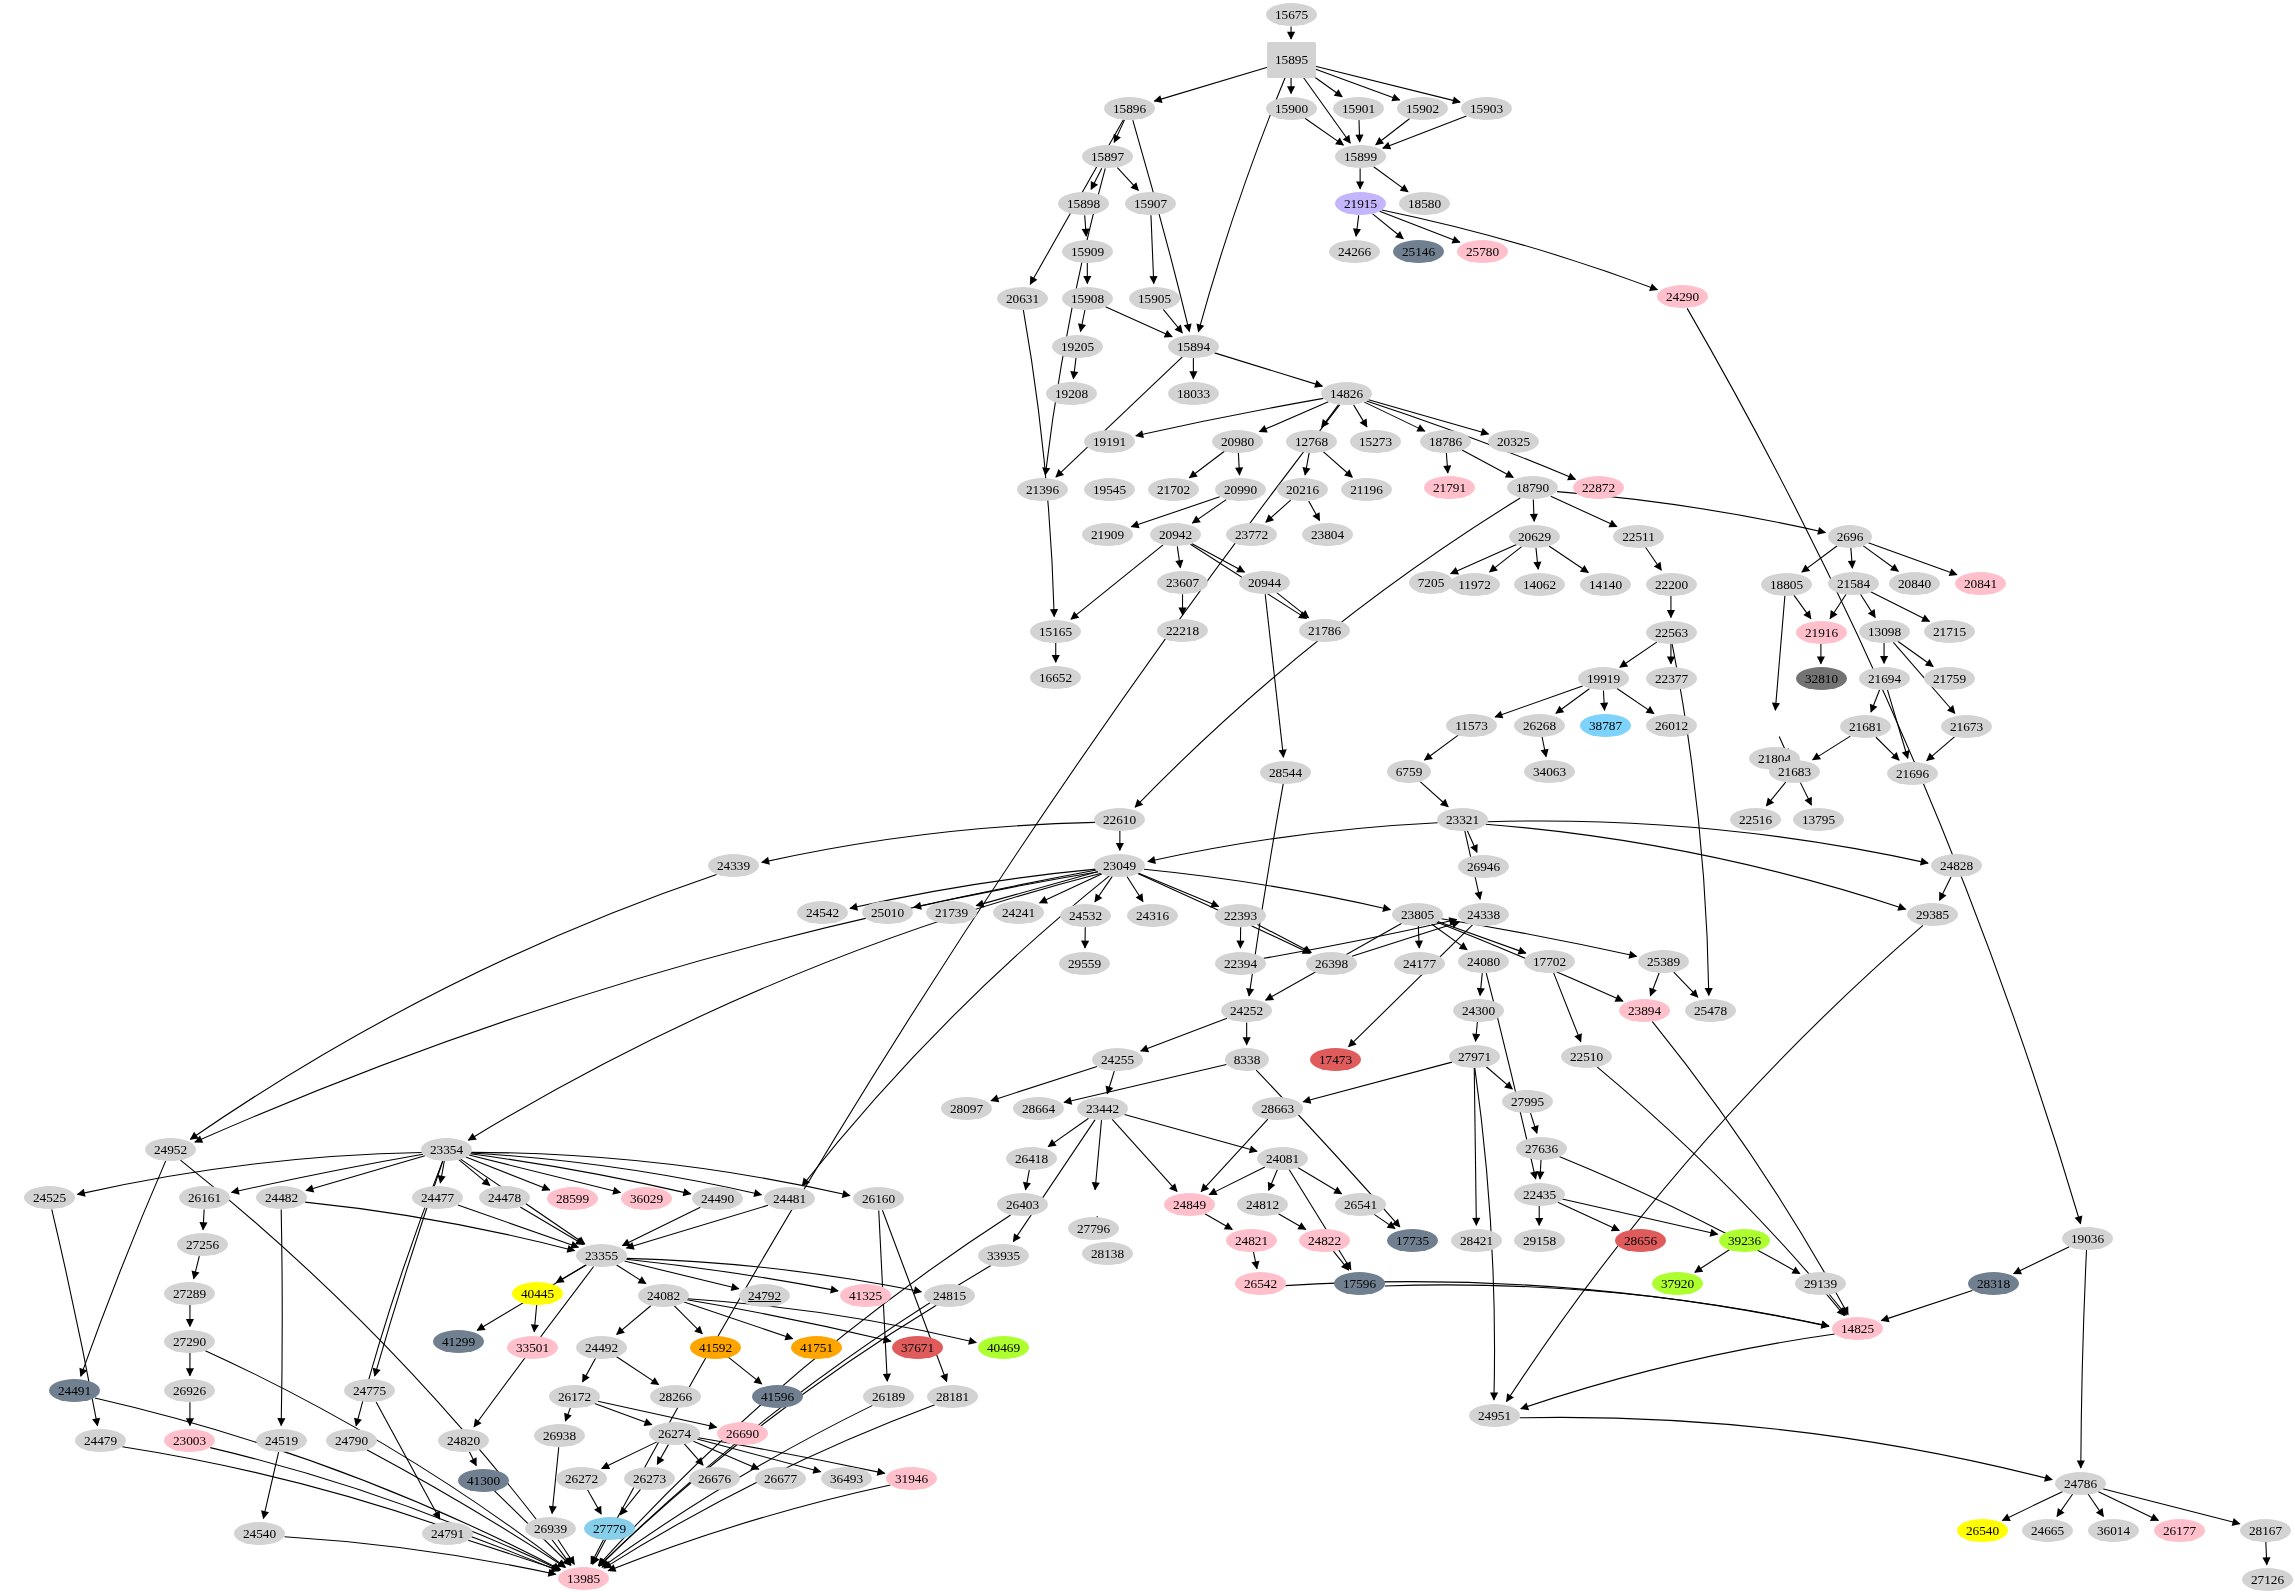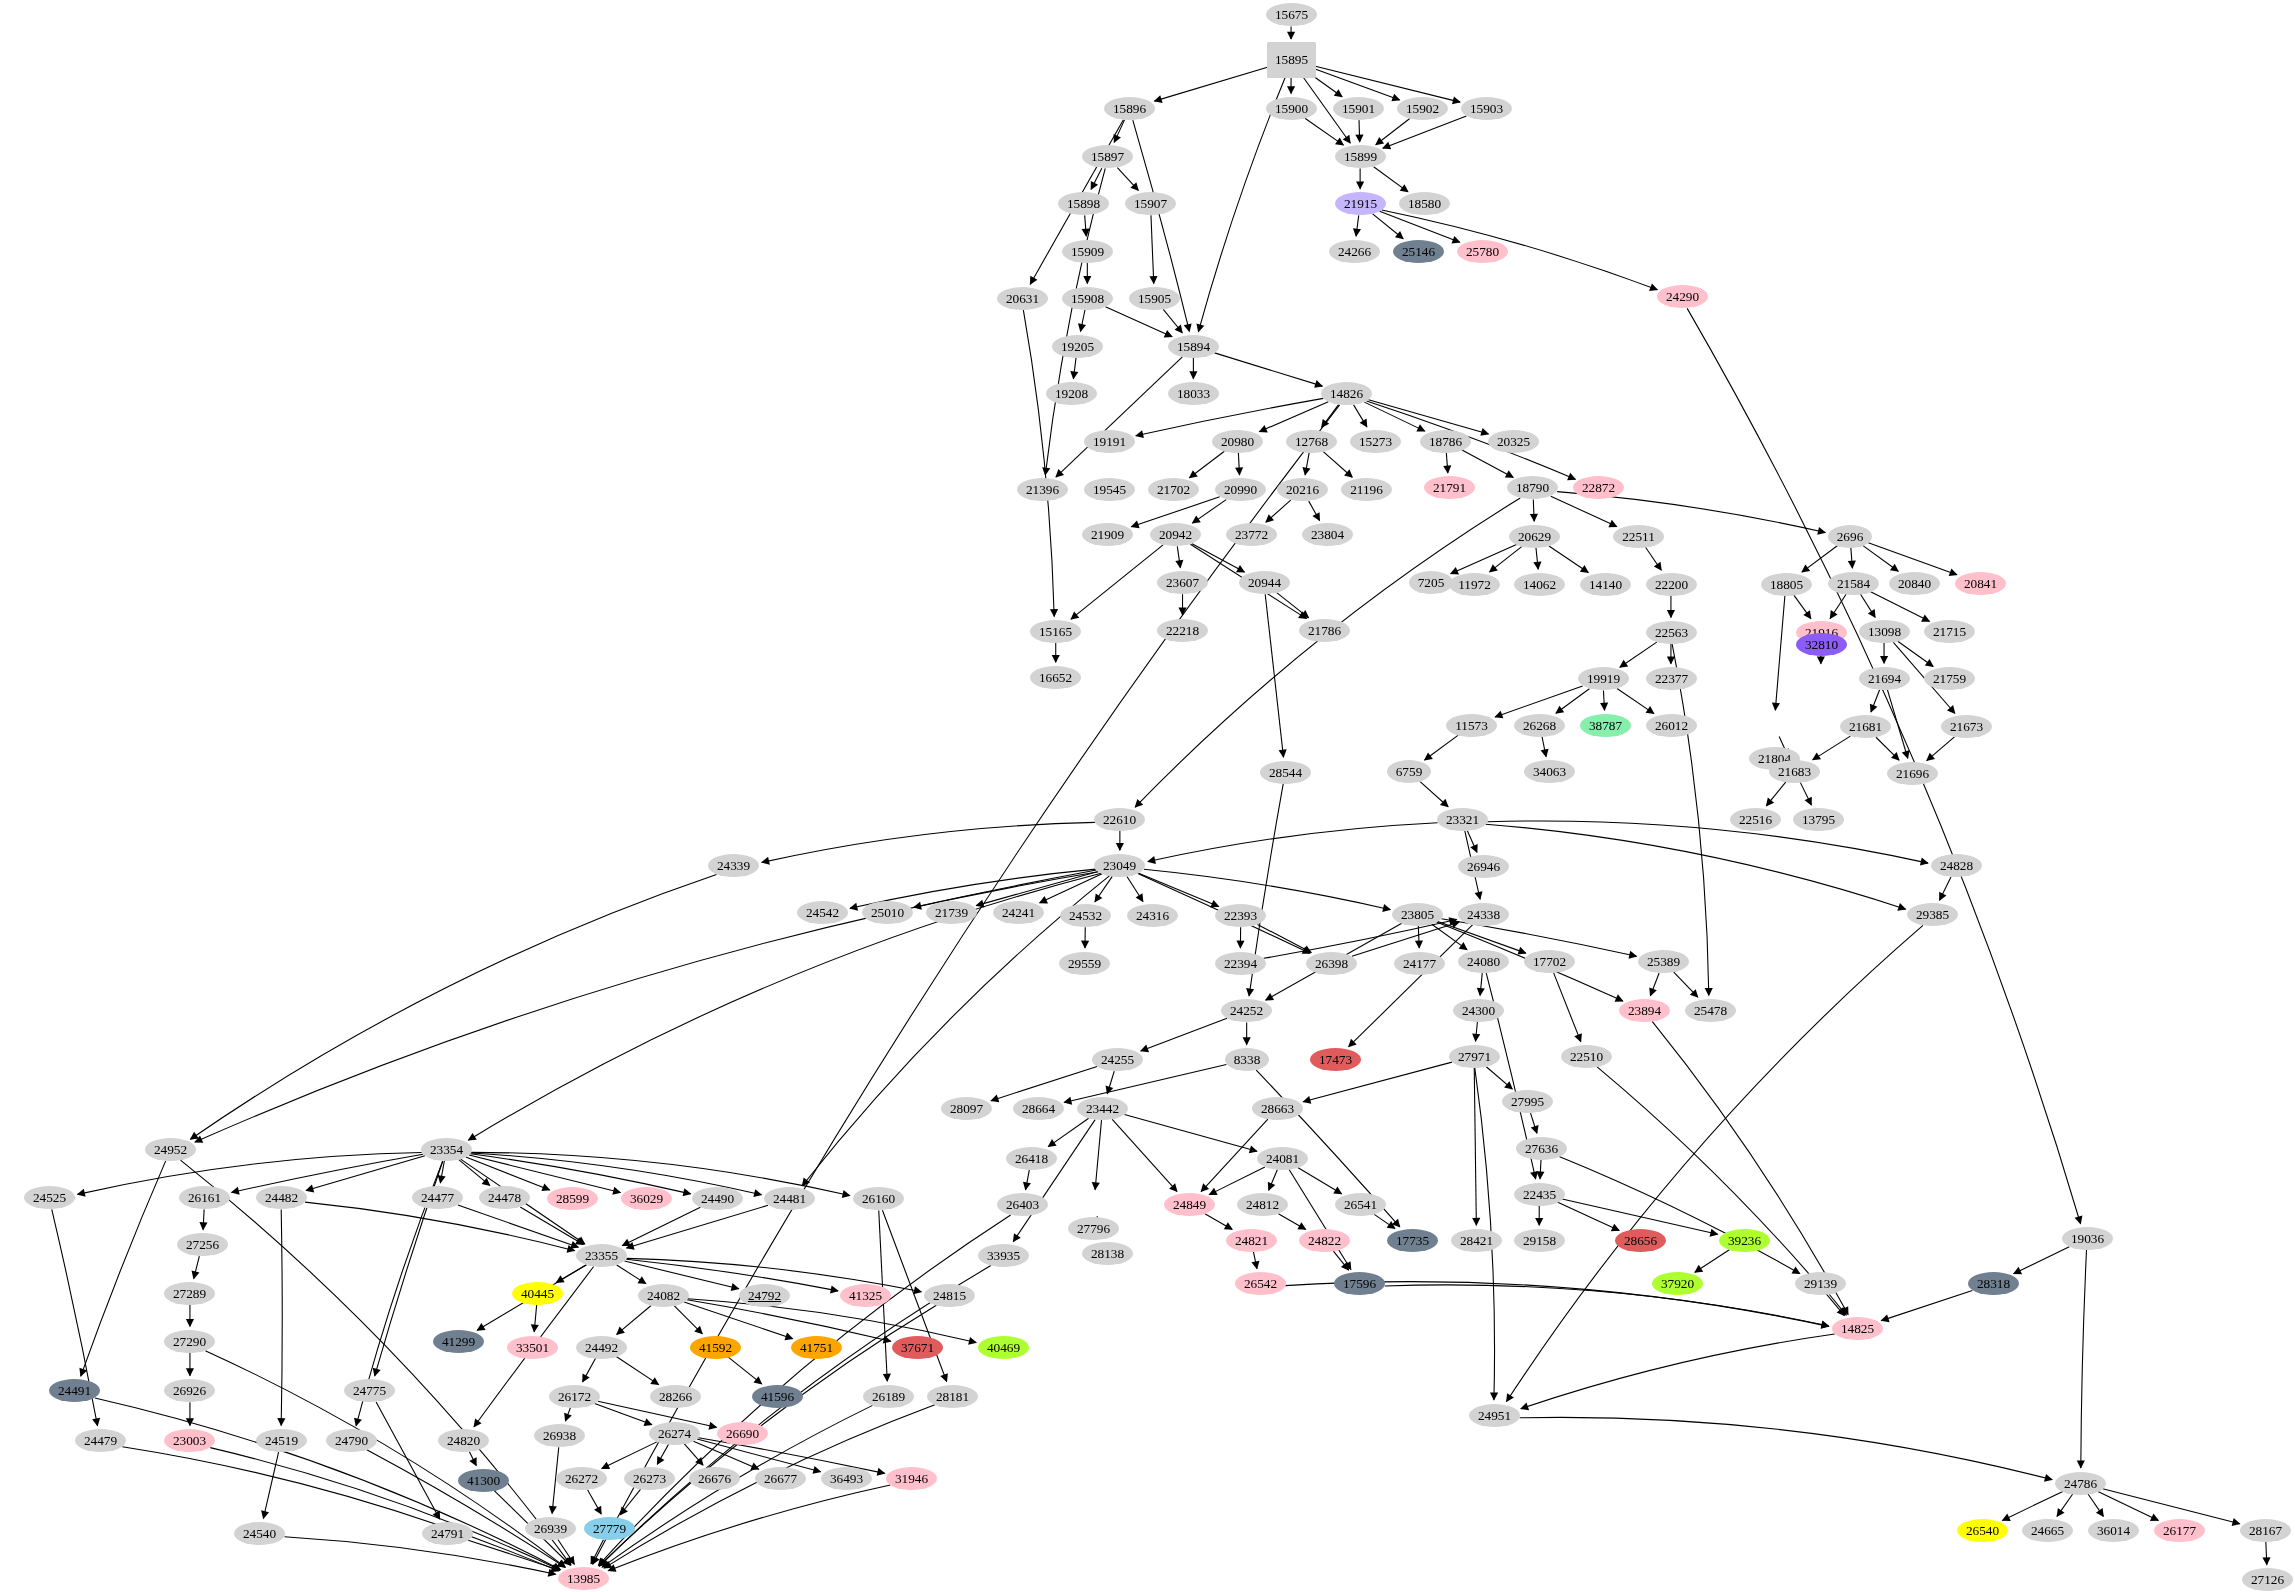--- a/index.html
+++ b/index.html
@@ -356,26 +356,26 @@
       <div class="node" style="left: 1030px; top: 620px; width: 51px; height: 23px; background: rgb(211, 211, 211);">15165</div>
       <div class="node" style="left: 1157px; top: 619px; width: 51px; height: 23px; background: rgb(211, 211, 211);">22218</div>
       <div class="node" style="left: 1299px; top: 619px; width: 51px; height: 23px; background: rgb(211, 211, 211);">21786</div>
       <div class="node" style="left: 1646px; top: 621px; width: 51px; height: 23px; background: rgb(211, 211, 211);">22563</div>
       <div class="node" style="left: 1796px; top: 621px; width: 51px; height: 23px; background: rgb(255, 192, 203);">21916</div>
       <div class="node" style="left: 1859px; top: 620px; width: 51px; height: 23px; background: rgb(211, 211, 211); text-align: center;">13098</div>
       <div class="node" style="left: 1924px; top: 620px; width: 51px; height: 23px; background: rgb(211, 211, 211);">21715</div>
       <div class="node" style="left: 1030px; top: 666px; width: 51px; height: 23px; background: rgb(211, 211, 211);">16652</div>
       <div class="node" style="left: 1578px; top: 667px; width: 51px; height: 23px; background: rgb(211, 211, 211);">19919</div>
       <div class="node" style="left: 1646px; top: 667px; width: 51px; height: 23px; background: rgb(211, 211, 211);">22377</div>
-      <div class="node" style="left: 1796px; top: 633px; width: 51px; height: 23px; background: #8b5cf6;">32810</div>
+      <div class="node" style="left: 1796px; top: 667px; width: 51px; height: 23px; background: #737373;">32810</div>
       <div class="node" style="left: 1859px; top: 667px; width: 51px; height: 23px; background: rgb(211, 211, 211);">21694</div>
       <div class="node" style="left: 1924px; top: 667px; width: 51px; height: 23px; background: rgb(211, 211, 211);">21759</div>
       <div class="node" style="left: 1446px; top: 714px; width: 51px; height: 23px; background: rgb(211, 211, 211);">11573</div>
       <div class="node" style="left: 1514px; top: 714px; width: 51px; height: 23px; background: rgb(211, 211, 211);">26268</div>
-      <div class="node" style="left: 1580px; top: 714px; width: 51px; height: 23px; background: #86efac;">38787</div>
+      <div class="node" style="left: 1580px; top: 714px; width: 51px; height: 23px; background: #7dd3fc;">38787</div>
       <div class="node" style="left: 1646px; top: 714px; width: 51px; height: 23px; background: rgb(211, 211, 211);">26012</div>
       <div class="node" style="left: 1749px; top: 747px; width: 51px; height: 23px; background: rgb(211, 211, 211);">21804</div>
       <div class="node" style="left: 1840px; top: 715px; width: 51px; height: 23px; background: rgb(211, 211, 211);">21681</div>
       <div class="node" style="left: 1941px; top: 715px; width: 51px; height: 23px; background: rgb(211, 211, 211);">21673</div>
       <div class="node" style="left: 1260px; top: 761px; width: 51px; height: 23px; background: rgb(211, 211, 211);">28544</div>
       <div class="node" style="left: 1387px; top: 760px; width: 44px; height: 23px; background: rgb(211, 211, 211);">6759</div>
       <div class="node" style="left: 1524px; top: 760px; width: 51px; height: 23px; background: rgb(211, 211, 211);">34063</div>
       <div class="node" style="left: 1769px; top: 760px; width: 51px; height: 23px; background: rgb(211, 211, 211);">21683</div>
       <div class="node" style="left: 1887px; top: 762px; width: 51px; height: 23px; background: rgb(211, 211, 211);">21696</div>
       <div class="node" style="left: 1094px; top: 808px; width: 51px; height: 23px; background: rgb(211, 211, 211);">22610</div>

